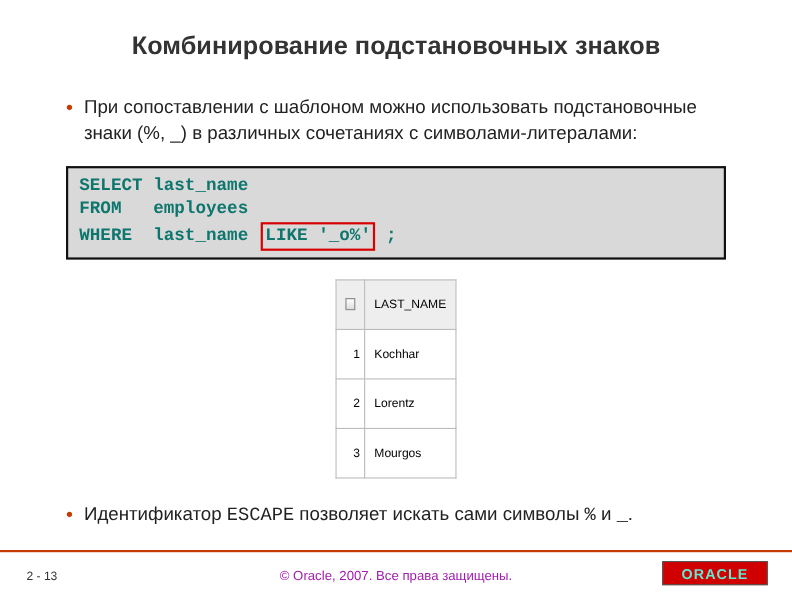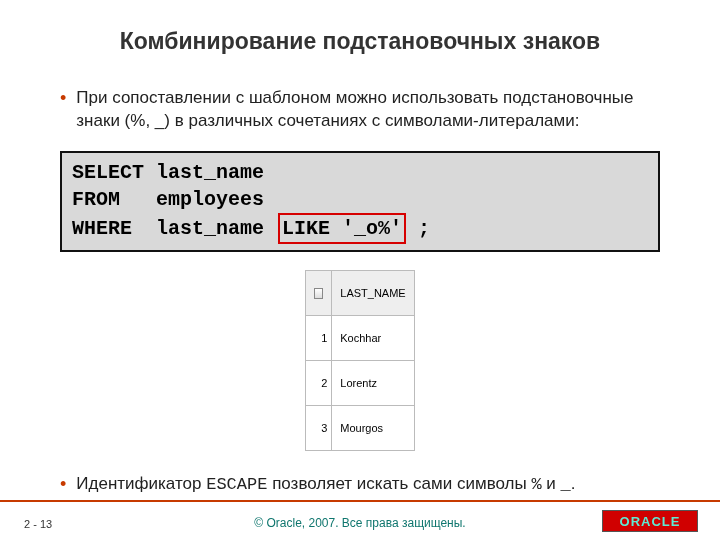--- a/index.html
+++ b/index.html
@@ -44,24 +44,24 @@
     flex-shrink: 0;
   }
   .bullet .text {
     flex: 1;
   }
   .codebox {
     background: #d9d9d9;
     border: 2px solid #111;
     padding: 6px 10px;
     font-family: "Courier New", monospace;
-    font-size: 20px;
+    font-size: 16px;
     font-weight: bold;
     line-height: 1.35;
-    color: #000000;
+    color: #0f766e;
     margin: 0 0 18px 0;
     position: relative;
   }
   .kw { white-space: pre; }
   .hl {
     display: inline-block;
     border: 2px solid #d60000;
     padding: 0 2px;
     margin-left: 2px;
   }
@@ -122,21 +122,21 @@
     font-size: 11px;
     color: #333;
   }
   .copyright {
     position: absolute;
     bottom: 10px;
     left: 0;
     right: 0;
     text-align: center;
     font-size: 12px;
-    color: #0f766e;
+    color: #a21caf;
   }
   .logo {
     position: absolute;
     right: 22px;
     bottom: 8px;
     width: 96px;
     height: 22px;
     background: #d00000;
     color: #5eead4;
     font-family: Arial, sans-serif;

